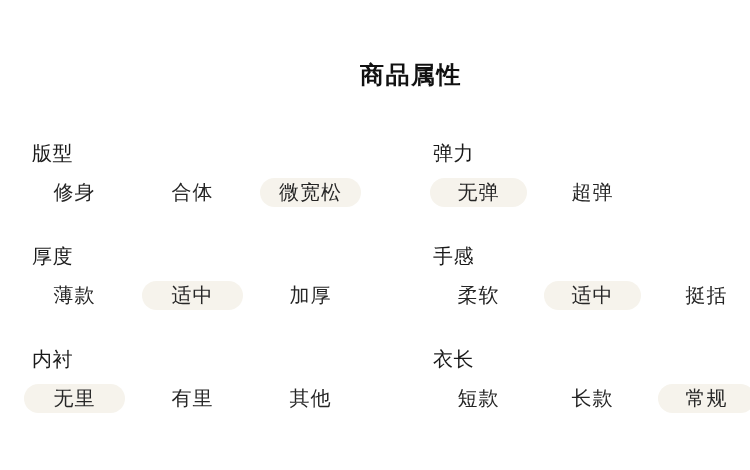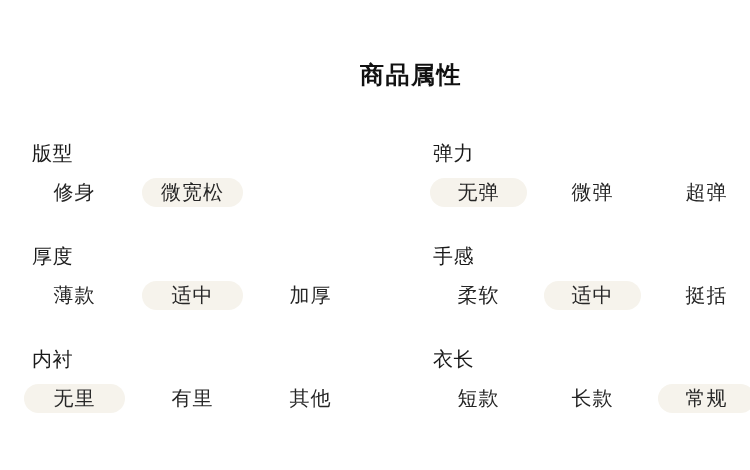--- a/index.html
+++ b/index.html
@@ -59,20 +59,21 @@
 <div class="panel">
 
   <div class="title">商品属性</div>
 
   <div class="col col-left">
 
     <div class="group">
       <div class="group-label">版型</div>
       <div class="options">
         <span class="option">修身</span>
+        <span class="option">合体</span>
         <span class="option selected">微宽松</span>
       </div>
     </div>
 
     <div class="group">
       <div class="group-label">厚度</div>
       <div class="options">
         <span class="option">薄款</span>
         <span class="option selected">适中</span>
         <span class="option">加厚</span>
@@ -89,21 +90,20 @@
     </div>
 
   </div>
 
   <div class="col col-right">
 
     <div class="group">
       <div class="group-label">弹力</div>
       <div class="options">
         <span class="option selected">无弹</span>
-        <span class="option">微弹</span>
         <span class="option">超弹</span>
       </div>
     </div>
 
     <div class="group">
       <div class="group-label">手感</div>
       <div class="options">
         <span class="option">柔软</span>
         <span class="option selected">适中</span>
         <span class="option">挺括</span>

